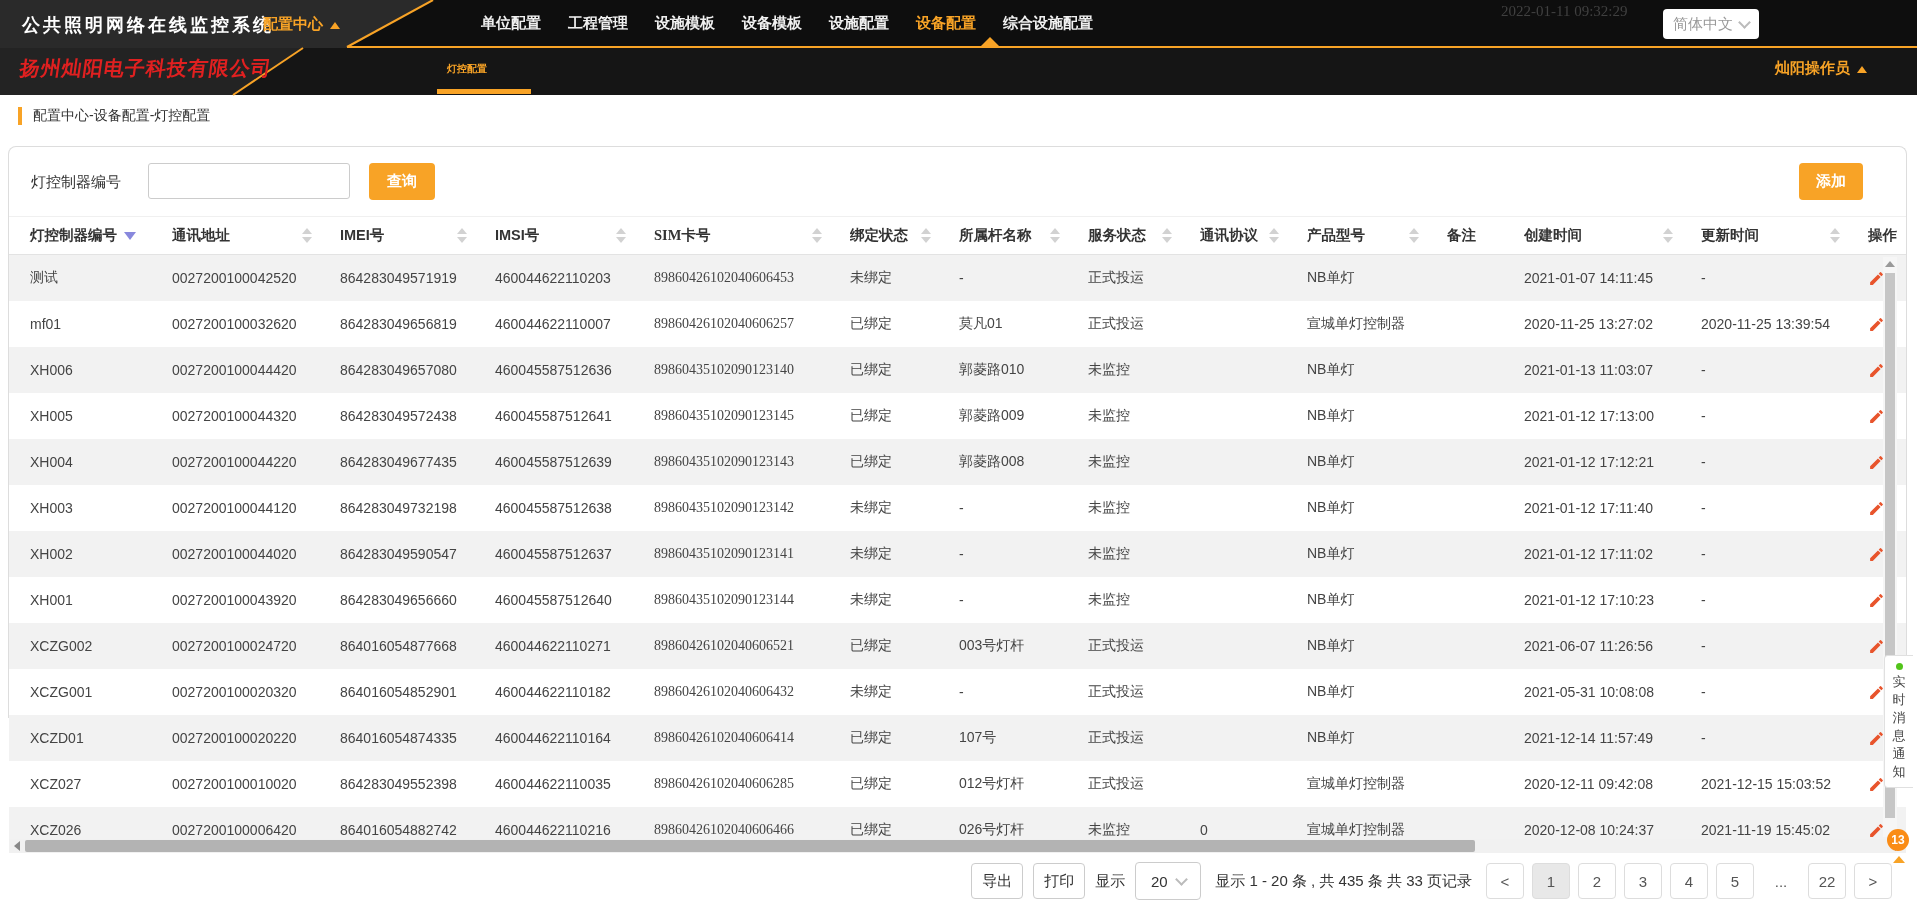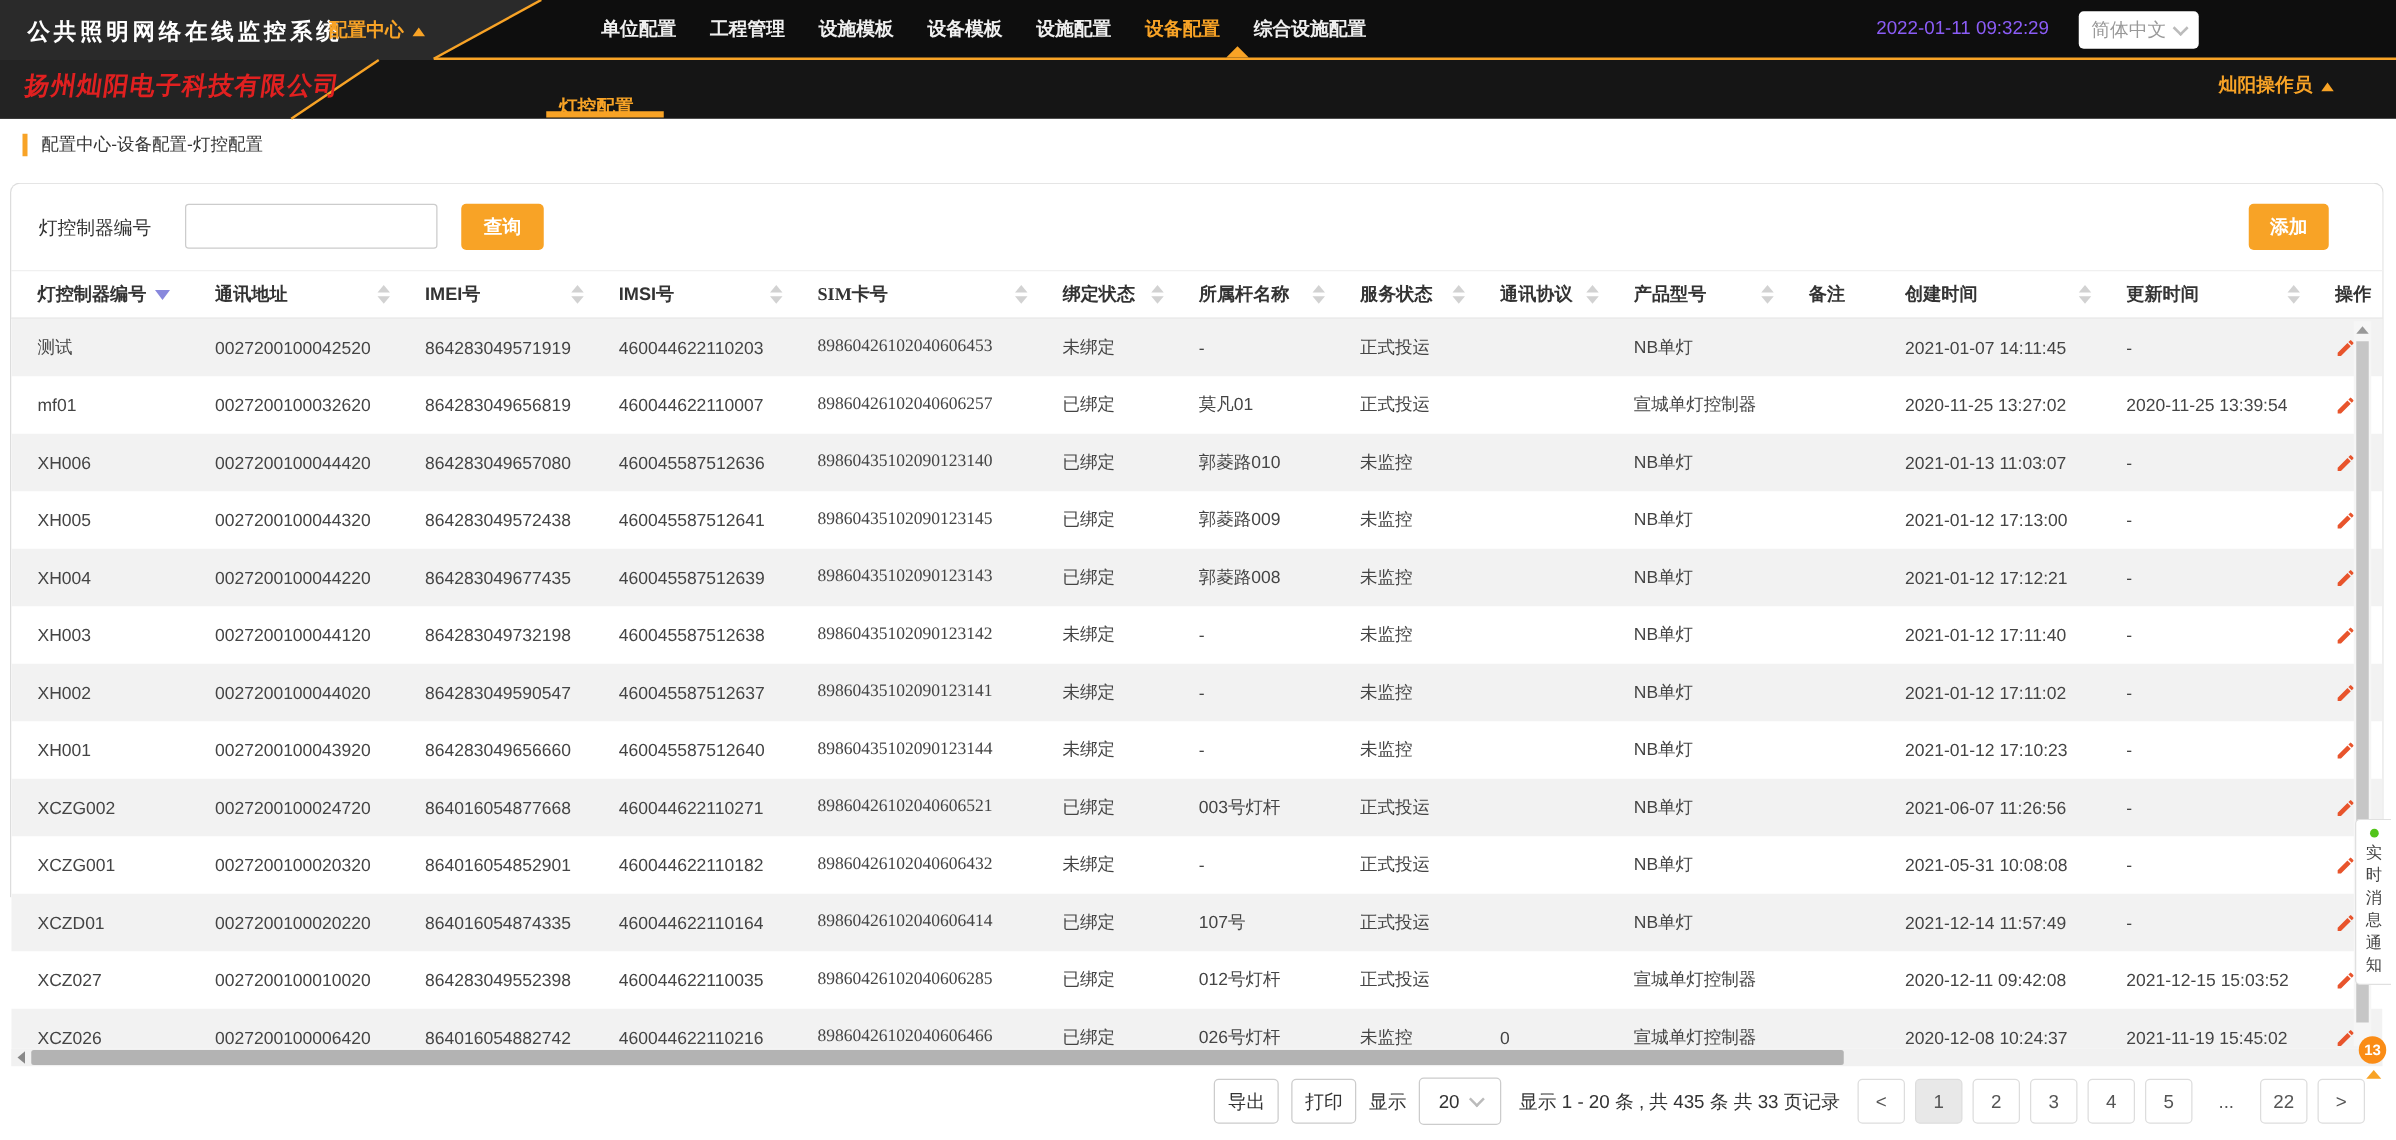--- a/index.html
+++ b/index.html
@@ -18,27 +18,27 @@
   .header-lines{position:absolute;left:0;top:0;pointer-events:none;}
   .system-title{position:absolute;left:22px;top:13px;color:#fff;font-size:18px;font-weight:bold;letter-spacing:3px;}
   .company-name{position:absolute;left:20px;top:55px;color:#e02020;font-size:20px;font-weight:bold;
     transform:skewX(-8deg);letter-spacing:1px;}
   .config-center{position:absolute;left:263px;top:15px;color:var(--accent);font-size:15px;font-weight:bold;cursor:pointer;}
   .caret-up{display:inline-block;width:0;height:0;border-left:5px solid transparent;border-right:5px solid transparent;
     border-bottom:7px solid var(--accent);margin-left:7px;}
   .main-nav{position:absolute;left:481px;top:14px;display:flex;gap:27px;}
   .nav-item{color:#f0f0f0;font-size:15px;font-weight:bold;cursor:pointer;white-space:nowrap;}
   .nav-item.active{color:var(--accent);}
-  .datetime{position:absolute;left:1501px;top:14px;color:#8b5cf6;font-size:15px;}
+  .datetime{position:absolute;left:1501px;top:3px;color:#404040;font-size:15px;font-family:Liberation Serif, serif;}
   .lang-select{position:absolute;left:1663px;top:9px;width:96px;height:30px;background:#fff;border-radius:4px;
     display:flex;align-items:center;justify-content:center;gap:7px;font-size:15px;color:#999;cursor:pointer;}
   .chev-down{width:7px;height:7px;border-right:2px solid #bbb;border-bottom:2px solid #bbb;
     transform:rotate(45deg);margin-top:-4px;}
   .user-name{position:absolute;left:1775px;top:14px;color:var(--accent);font-size:15px;font-weight:bold;cursor:pointer;margin-top:45px;}
-  .sub-tab{position:absolute;left:447px;top:76px;color:var(--accent);font-size:15px;font-weight:bold;cursor:pointer;}
+  .sub-tab{position:absolute;left:447px;top:62px;color:var(--accent);font-size:10px;font-weight:bold;cursor:pointer;}
   
   .breadcrumb{position:absolute;left:18px;top:107px;display:flex;align-items:flex-start;gap:11px;font-size:14px;color:#333;}
   .crumb-bar{width:4px;height:18px;background:var(--accent);}
   
   .card{position:absolute;left:8px;top:146px;width:1899px;height:572px;background:#fff;
     border:1px solid #ddd;border-bottom:none;border-radius:8px 8px 0 0;box-sizing:border-box;}
   .toolbar{position:relative;height:69px;}
   .search-label{position:absolute;left:22px;top:26px;font-size:15px;color:#333;}
   .search-input{position:absolute;left:139px;top:16px;width:202px;height:36px;border:1px solid #ccc;border-radius:3px;
     box-sizing:border-box;padding:0 8px;font-size:14px;outline:none;}

